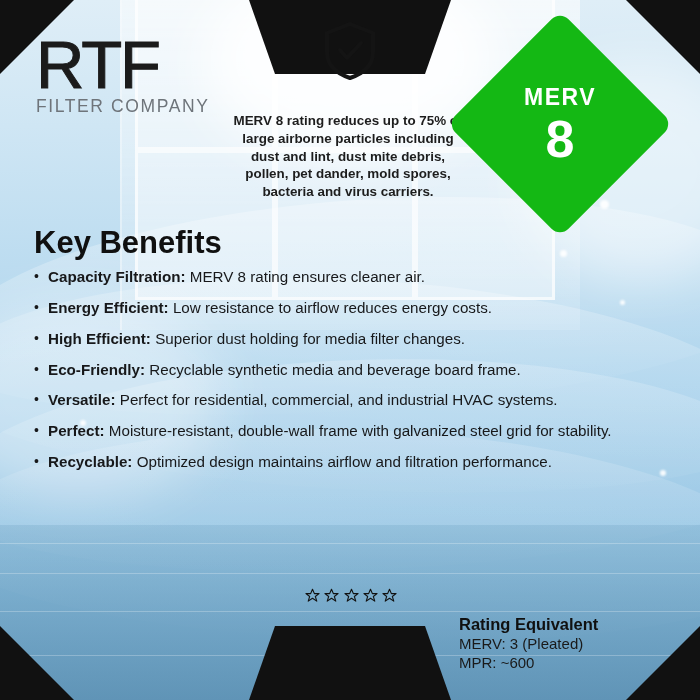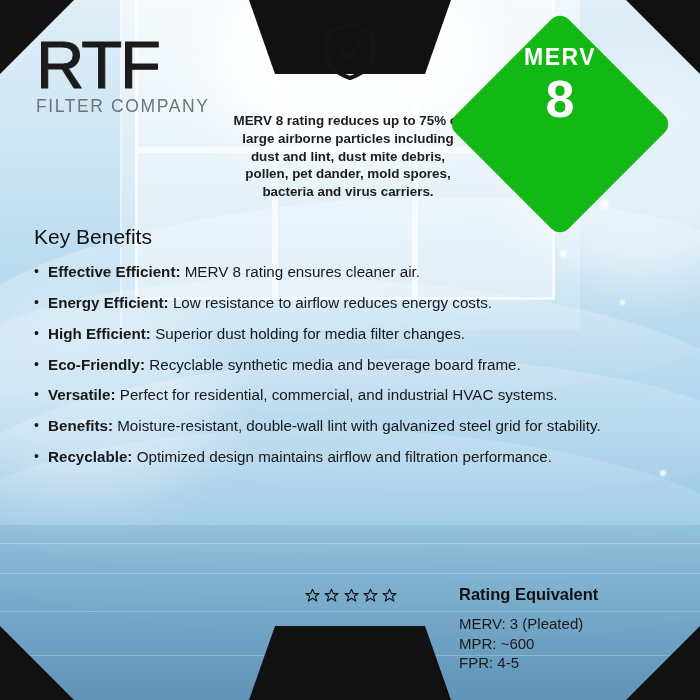--- a/index.html
+++ b/index.html
@@ -182,20 +182,21 @@
   }
   .diamond-inner {
     position: absolute;
     top: 44px;
     left: 480px;
     width: 160px;
     height: 160px;
     display: flex;
     flex-direction: column;
     align-items: center;
+    justify-content: center;
     color: #ffffff;
   }
   .diamond-label {
     font-size: 23px;
     font-weight: bold;
     letter-spacing: 1.5px;
     margin-bottom: 2px;
   }
   .diamond-value {
     font-size: 52px;
@@ -203,24 +204,24 @@
     line-height: 1;
   }
   
   .benefits {
     position: absolute;
     top: 225px;
     left: 34px;
     width: 630px;
   }
   .benefits-title {
-    font-size: 21px;
-    font-weight: normal;
+    font-size: 31px;
+    font-weight: bold;
     color: #101010;
-    margin-bottom: 13px;
+    margin-bottom: 6px;
   }
   .b-item {
     display: flex;
     align-items: flex-start;
     margin-bottom: 10.5px;
     font-size: 15.2px;
     line-height: 1.34;
     color: #17181a;
   }
   .b-bullet {
@@ -247,21 +248,21 @@
     position: absolute;
     right: 26px;
     bottom: 28px;
     width: 215px;
     text-align: left;
   }
   .rating-title {
     font-size: 16.5px;
     font-weight: bold;
     color: #101010;
-    margin-bottom: 10px;
+    margin-bottom: 0;
   }
   .rating-line {
     font-size: 15px;
     color: #1a1a1a;
     line-height: 1.28;
   }
 </style>
 </head>
 <body>
 
@@ -324,21 +325,21 @@
   <div class="diamond-inner">
     <div class="diamond-label">MERV</div>
     <div class="diamond-value">8</div>
   </div>
 
   <div class="benefits">
     <div class="benefits-title">Key Benefits</div>
 
     <div class="b-item">
       <span class="b-bullet">•</span>
-      <span class="b-text"><strong>Effective Efficient:</strong><span> MERV 8 rating ensures cleaner air.</span></span>
+      <span class="b-text"><strong>Capacity Filtration:</strong><span> MERV 8 rating ensures cleaner air.</span></span>
     </div>
 
     <div class="b-item">
       <span class="b-bullet">•</span>
       <span class="b-text"><strong>Energy Efficient:</strong><span> Low resistance to airflow reduces energy costs.</span></span>
     </div>
 
     <div class="b-item">
       <span class="b-bullet">•</span>
       <span class="b-text"><strong>High Efficient:</strong><span> Superior dust holding for media filter changes.</span></span>
@@ -349,21 +350,21 @@
       <span class="b-text"><strong>Eco-Friendly:</strong><span> Recyclable synthetic media and beverage board frame.</span></span>
     </div>
 
     <div class="b-item">
       <span class="b-bullet">•</span>
       <span class="b-text"><strong>Versatile:</strong><span> Perfect for residential, commercial, and industrial HVAC systems.</span></span>
     </div>
 
     <div class="b-item">
       <span class="b-bullet">•</span>
-      <span class="b-text"><strong>Benefits:</strong><span> Moisture-resistant, double-wall lint with galvanized steel grid for stability.</span></span>
+      <span class="b-text"><strong>Perfect:</strong><span> Moisture-resistant, double-wall frame with galvanized steel grid for stability.</span></span>
     </div>
 
     <div class="b-item">
       <span class="b-bullet">•</span>
       <span class="b-text"><strong>Recyclable:</strong><span> Optimized design maintains airflow and filtration performance.</span></span>
     </div>
   </div>
 
   <div class="stars">
     <span>
@@ -390,16 +391,15 @@
       <svg width="15" height="15" viewBox="0 0 24 24">
           <path d="M12 2 L15 9 L22.5 9 L16.5 13.5 L18.8 21 L12 16.5 L5.2 21 L7.5 13.5 L1.5 9 L9 9 Z" fill="none" stroke="#111" stroke-width="1.8" stroke-linejoin="round"></path>
         </svg>
     </span>
   </div>
 
   <div class="rating">
     <div class="rating-title">Rating Equivalent</div>
     <div class="rating-line">MERV: 3 (Pleated)</div>
     <div class="rating-line">MPR: ~600</div>
-    <div class="rating-line">FPR: 4-5</div>
   </div>
 
 </div>
 
 </body></html>

